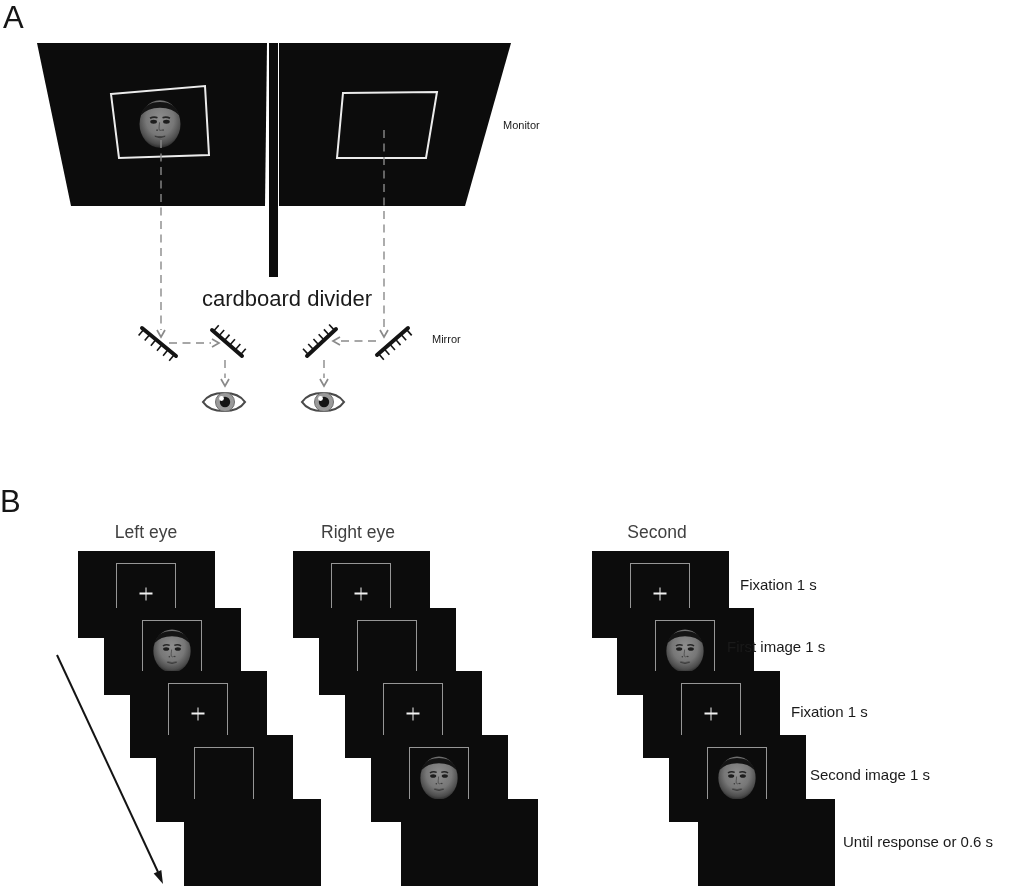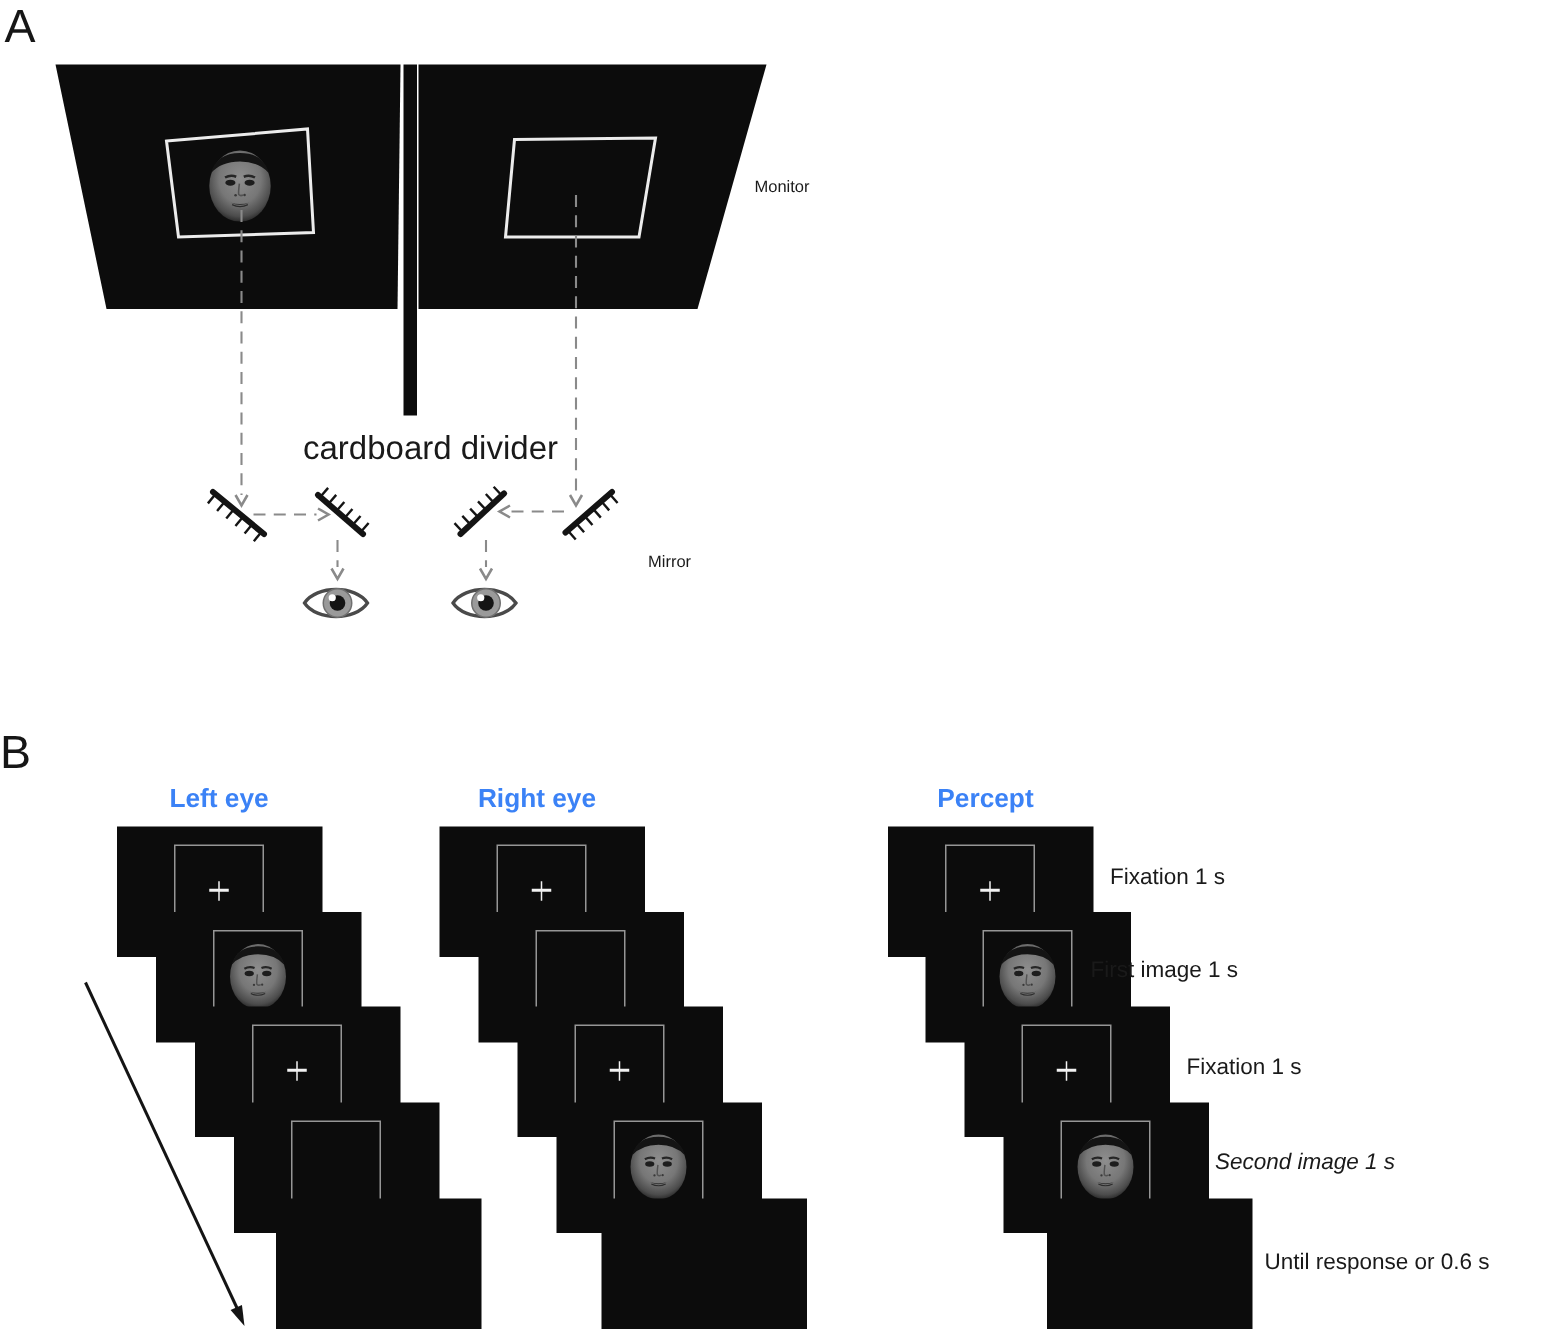--- a/index.html
+++ b/index.html
@@ -5,21 +5,21 @@
   html,body{margin:0;padding:0;background:#ffffff;}
   .canvas{
     position:relative;width:1031px;height:891px;background:#ffffff;
     font-family:"Liberation Sans", sans-serif;color:#1a1a1a;overflow:hidden;
   }
   svg.layer{position:absolute;left:0;top:0;pointer-events:none;}
   .panel-letter{position:absolute;font-size:31px;line-height:1;color:#161616;}
   .a-label{position:absolute;font-size:11px;line-height:1;white-space:nowrap;color:#1a1a1a;}
   .hdr{
     position:absolute;transform:translateX(-50%);font-size:17.5px;line-height:1;
-    white-space:nowrap;color:#3b82f6;font-weight:bold;
+    white-space:nowrap;color:#404040;
   }
   .stage{position:absolute;font-size:15px;line-height:1.1;white-space:nowrap;color:#1a1a1a;}
   .frame{position:absolute;width:137px;height:87px;background:#0c0c0c;}
   .stim-box{
     position:absolute;left:38px;top:12px;width:60px;height:61px;
     border:1px solid #969696;box-sizing:border-box;background:#0c0c0c;
   }
   .fix-cross{
     position:absolute;left:50%;top:50%;width:13px;height:13px;
     transform:translate(-50%,-50%);
@@ -136,21 +136,21 @@
     <g>
       <path d="M302,402 C310,390 336,390 344,402 C336,414 310,414 302,402 Z" fill="#ffffff" stroke="#4a4a4a" stroke-width="2.2"></path>
       <circle cx="324" cy="402" r="9.5" fill="#9a9a9a" stroke="#6f6f6f" stroke-width="1"></circle>
       <circle cx="324" cy="402" r="5.2" fill="#141414"></circle>
       <circle cx="320.5" cy="398.5" r="2.4" fill="#ffffff"></circle>
     </g>
   </svg>
 
   <div class="a-label" style="left:503px;top:120px;">Monitor</div>
   <div class="a-label" style="left:202px;top:288px;font-size:22px;">cardboard divider</div>
-  <div class="a-label" style="left:432px;top:334px;margin-top:36px;">Mirror</div>
+  <div class="a-label" style="left:432px;top:334px;">Mirror</div>
 
   <div class="panel-letter" style="left:0px;top:486px;">B</div>
 
   <svg class="layer" width="1031" height="891" viewBox="0 0 1031 891">
     <line x1="57" y1="655" x2="158" y2="872" stroke="#141414" stroke-width="2"></line>
     <polygon points="163,884 153.7,873.4 161.3,870" fill="#141414"></polygon>
   </svg>
 
   <div id="stacks">
       <div class="hdr" style="left: 146px; top: 524px;">Left eye</div>
@@ -230,21 +230,21 @@
               <path d="M19.6,21.5 Q18.9,27 19.2,28.4 Q20.3,29.6 21.9,28.7" stroke="#525252" stroke-width="1" fill="none"></path>
               <circle cx="17.2" cy="28.9" r="0.8" fill="#383838"></circle>
               <circle cx="22.9" cy="28.7" r="0.8" fill="#383838"></circle>
               <path d="M14.2,33.6 Q20,36.6 25.8,33.6 Q20,35.2 14.2,33.6 Z" fill="#333333"></path>
               <path d="M15,34.8 Q20,37.4 25,34.8" stroke="#2c2c2c" stroke-width="0.8" fill="none"></path>
             </svg>
           </div>
         </div>
       </div>
       <div class="frame" style="left: 401px; top: 799px;"></div>
-      <div class="hdr" style="left: 657px; top: 524px;">Percept</div>
+      <div class="hdr" style="left: 657px; top: 524px;">Second</div>
       <div class="frame" style="left: 592px; top: 551px;">
         <div class="stim-box">
           <div class="fix-cross"></div>
         </div>
       </div>
       <div class="frame" style="left: 617px; top: 608px;">
         <div class="stim-box">
           <div class="face-wrap">
             <svg width="40" height="44" viewBox="0 0 40 46">
               <defs>
@@ -299,17 +299,17 @@
               <path d="M14.2,33.6 Q20,36.6 25.8,33.6 Q20,35.2 14.2,33.6 Z" fill="#333333"></path>
               <path d="M15,34.8 Q20,37.4 25,34.8" stroke="#2c2c2c" stroke-width="0.8" fill="none"></path>
             </svg>
           </div>
         </div>
       </div>
       <div class="frame" style="left: 698px; top: 799px;"></div>
       <div class="stage" style="left: 740px; top: 577px;">Fixation 1 s</div>
       <div class="stage" style="left: 727px; top: 639px; text-align: right;">First image 1 s</div>
       <div class="stage" style="left: 791px; top: 704px;">Fixation 1 s</div>
-      <div class="stage" style="left: 810px; top: 767px; font-style: italic;">Second image 1 s</div>
+      <div class="stage" style="left: 810px; top: 767px;">Second image 1 s</div>
       <div class="stage" style="left: 843px; top: 834px;">Until response or 0.6 s</div>
     </div>
 
 </div>
 
 </body></html>

